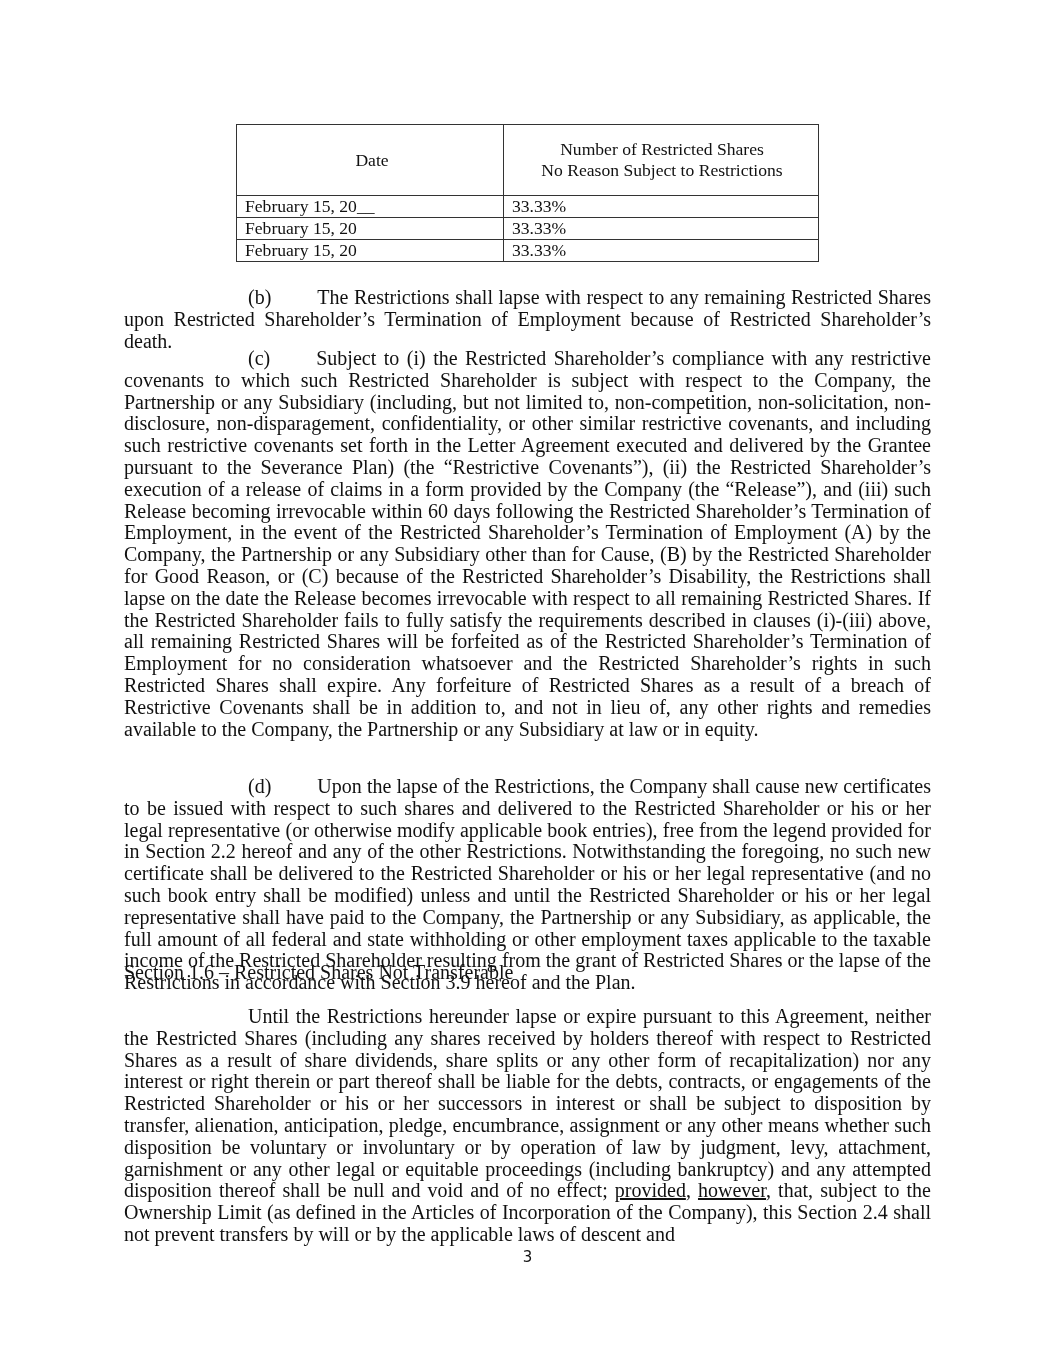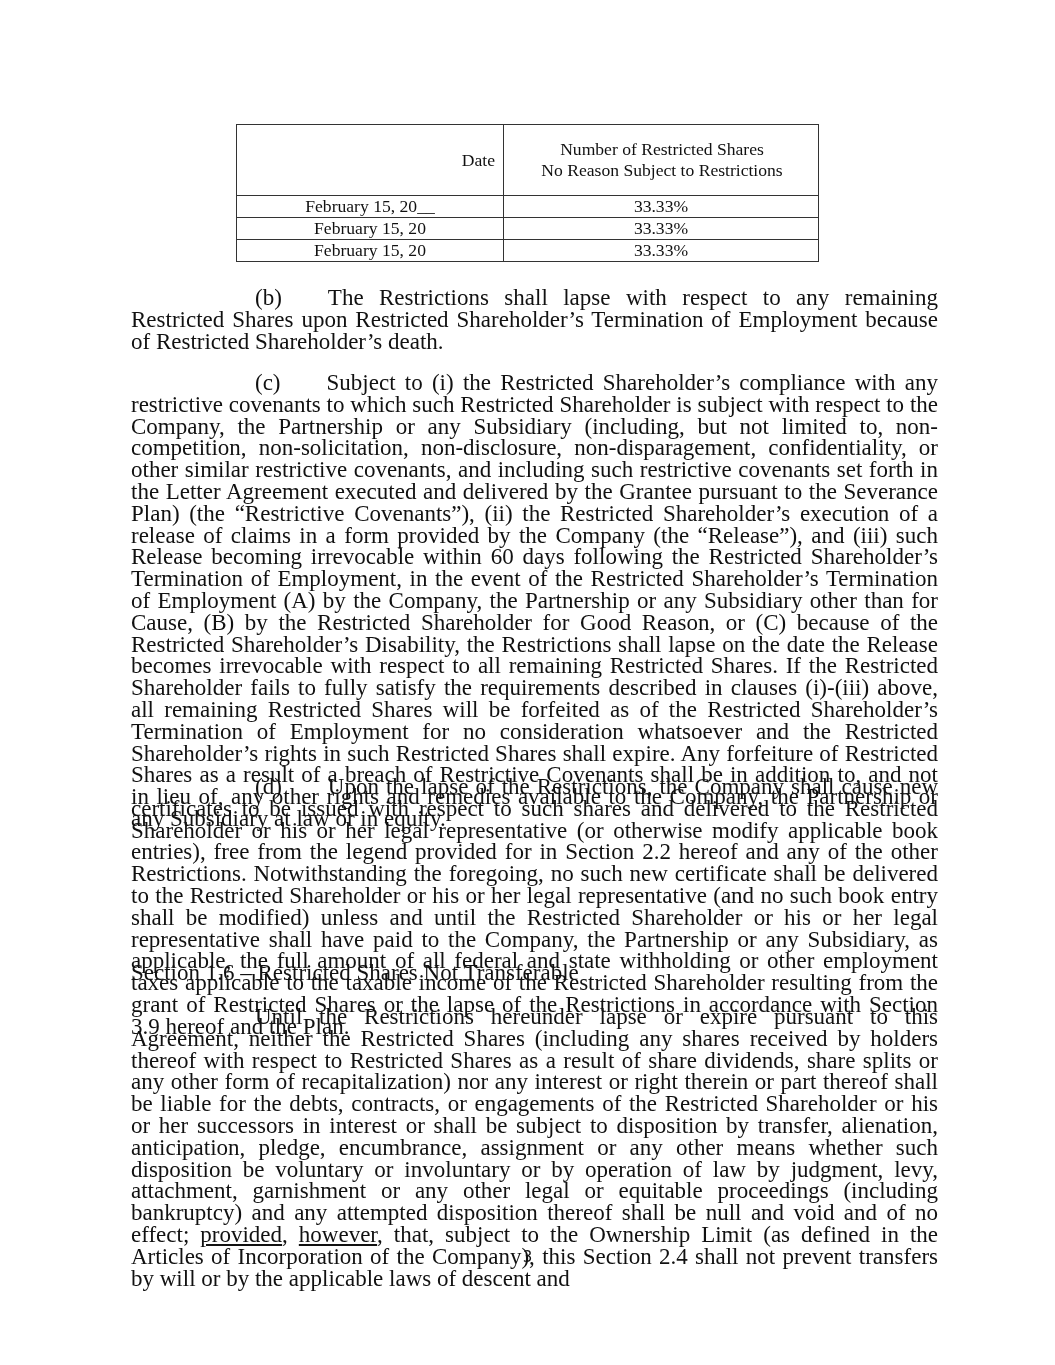--- a/index.html
+++ b/index.html
@@ -31,43 +31,41 @@
       line-height: 21px;
     }
     .vest-table td, .vest-table th {
       border: 1px solid #333;
       padding: 0 8px;
       font-weight: normal;
       vertical-align: middle;
     }
     .vest-table th.col-date {
       width: 246px;
-      text-align: right;
+      text-align: center;
       height: 70px;
       padding-left: 12px;
     }
     .vest-table th.col-shares {
       text-align: center;
       padding-left: 10px;
     }
     .vest-table td {
       height: 21px;
       line-height: 21px;
-      text-align: center;
     }
     .vest-table td.pct {
     }
     .body-text {
       position: absolute;
       left: 124px;
       width: 807px;
-      font-size: 23px;
+      font-size: 20px;
       line-height: 21.8px;
       text-align: justify;
-      margin-left: 7px;
     }
     .body-text p {
       margin: 0;
     }
     .indent {
       display: inline-block;
       width: 124px;
     }
     .label-gap {
       display: inline-block;
@@ -112,21 +110,21 @@
       <td>February 15, 20</td>
       <td class="pct">33.33%</td>
     </tr>
   </tbody>
     </table>
 
   <div class="body-text" style="top: 287px;">
     <p><span class="indent"></span><span>(b)</span><span class="label-gap"></span><span>The Restrictions shall lapse with respect to any remaining Restricted Shares upon Restricted Shareholder’s Termination of Employment because of Restricted Shareholder’s death.</span></p>
   </div>
 
-  <div class="body-text" style="top: 372px;">
+  <div class="body-text" style="top: 348px;">
     <p><span class="indent"></span><span>(c)</span><span class="label-gap"></span><span>Subject to (i) the Restricted Shareholder’s compliance with any restrictive covenants to which such Restricted Shareholder is subject with respect to the Company, the Partnership or any Subsidiary (including, but not limited to, non-competition, non-solicitation, non-disclosure, non-disparagement, confidentiality, or other similar restrictive covenants, and including such restrictive covenants set forth in the Letter Agreement executed and delivered by the Grantee pursuant to the Severance Plan) (the “Restrictive Covenants”), (ii) the Restricted Shareholder’s execution of a release of claims in a form provided by the Company (the “Release”), and (iii) such Release becoming irrevocable within 60 days following the Restricted Shareholder’s Termination of Employment, in the event of the Restricted Shareholder’s Termination of Employment (A) by the Company, the Partnership or any Subsidiary other than for Cause, (B) by the Restricted Shareholder for Good Reason, or (C) because of the Restricted Shareholder’s Disability, the Restrictions shall lapse on the date the Release becomes irrevocable with respect to all remaining Restricted Shares.  If the Restricted Shareholder fails to fully satisfy the requirements described in clauses (i)-(iii) above, all remaining Restricted Shares will be forfeited as of the Restricted Shareholder’s Termination of Employment for no consideration whatsoever and the Restricted Shareholder’s rights in such Restricted Shares shall expire.  Any forfeiture of Restricted Shares as a result of a breach of Restrictive Covenants shall be in addition to, and not in lieu of, any other rights and remedies available to the Company, the Partnership or any Subsidiary at law or in equity.</span></p>
   </div>
 
   <div class="body-text" style="top: 776px;">
     <p><span class="indent"></span><span>(d)</span><span class="label-gap"></span><span>Upon the lapse of the Restrictions, the Company shall cause new certificates to be issued with respect to such shares and delivered to the Restricted Shareholder or his or her legal representative (or otherwise modify applicable book entries), free from the legend provided for in Section 2.2 hereof and any of the other Restrictions.  Notwithstanding the foregoing, no such new certificate shall be delivered to the Restricted Shareholder or his or her legal representative (and no such book entry shall be modified) unless and until the Restricted Shareholder or his or her legal representative shall have paid to the Company, the Partnership or any Subsidiary, as applicable, the full amount of all federal and state withholding or other employment taxes applicable to the taxable income of the Restricted Shareholder resulting from the grant of Restricted Shares or the lapse of the Restrictions in accordance with Section 3.9 hereof and the Plan.</span></p>
   </div>
 
   <div class="body-text" style="top: 962px;">
     <p>Section 1.6 – Restricted Shares Not Transferable</p>
   </div>

